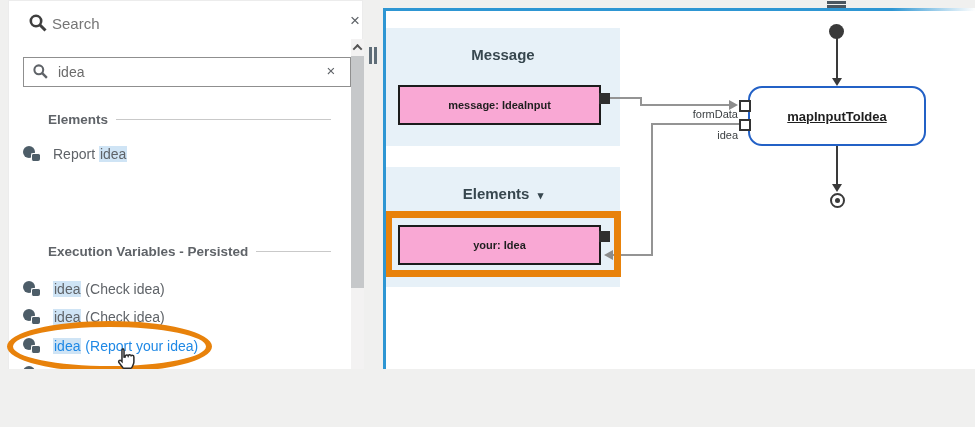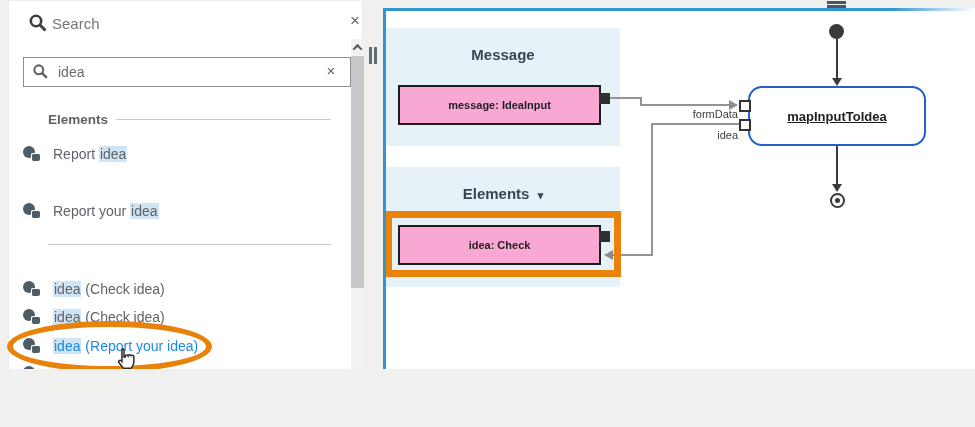--- a/index.html
+++ b/index.html
@@ -110,29 +110,23 @@
         <span class="rule"></span>
     </div>
 
     <div class="abs row" style="top:143px">
       <span class="vicon">
           <i class="c"></i>
           <i class="s"></i>
         </span>
       <span><span>Report </span><mark>idea</mark><span></span></span>
     </div>
-    <div class="abs row" style="top:200px">
-      <span class="vicon">
-          <i class="c"></i>
-          <i class="s"></i>
-        </span>
-      <span><span>Report your </span><mark>idea</mark><span></span></span>
-    </div>
 
     <div class="abs sec-hdr" style="top:243px">
+      <span>Execution Variables - Persisted</span>
         <span class="rule"></span>
     </div>
 
     <div class="abs row" style="top:278px">
       <span class="vicon">
           <i class="c"></i>
           <i class="s"></i>
         </span>
       <span><span></span><mark>idea</mark><span> (Check idea)</span></span>
     </div>
@@ -190,21 +184,21 @@
   </div>
   <div id="group-persisted" class="abs group">
     <div class="group-title" style="margin-top:18px"><span>Elements</span>&nbsp;&nbsp;<span style="font-size:11px">▾</span></div>
   </div>
 
   <div class="abs orange-box"></div>
 
   <div id="msg-box" class="abs var-box">message: IdeaInput</div>
   <div class="abs port-dark" style="left:599px;top:93px"></div>
 
-  <div id="idea-box" class="abs var-box">idea: Check</div>
+  <div id="idea-box" class="abs var-box">your: Idea</div>
   <div class="abs port-dark" style="left:599px;top:231px"></div>
 
   <div id="node" class="abs">mapInputToIdea</div>
   <div class="abs port-open" style="left:739px;top:100px"></div>
   <div class="abs port-open" style="left:739px;top:119px"></div>
   <div class="abs port-label" style="left:660px;top:84px">formData</div>
   <div class="abs port-label" style="left:660px;top:105px">idea</div>
 
   <div class="abs wire" style="left:610px;top:97px;width:32px;height:2px"></div>
   <div class="abs wire" style="left:640px;top:97px;width:2px;height:9px"></div>

